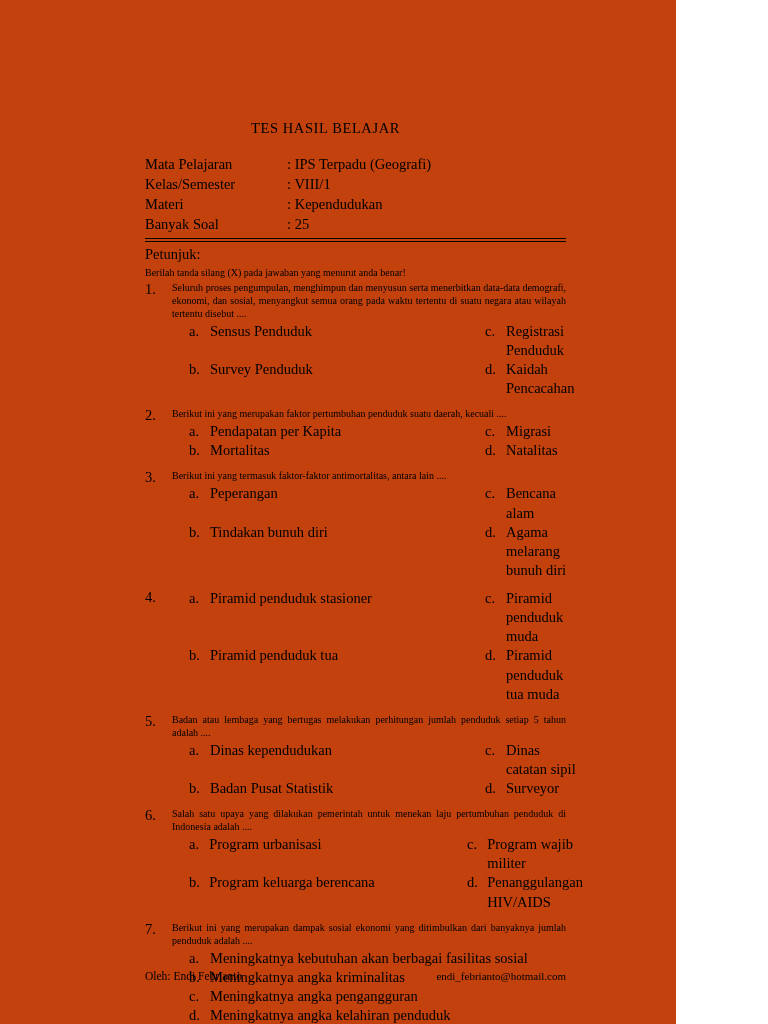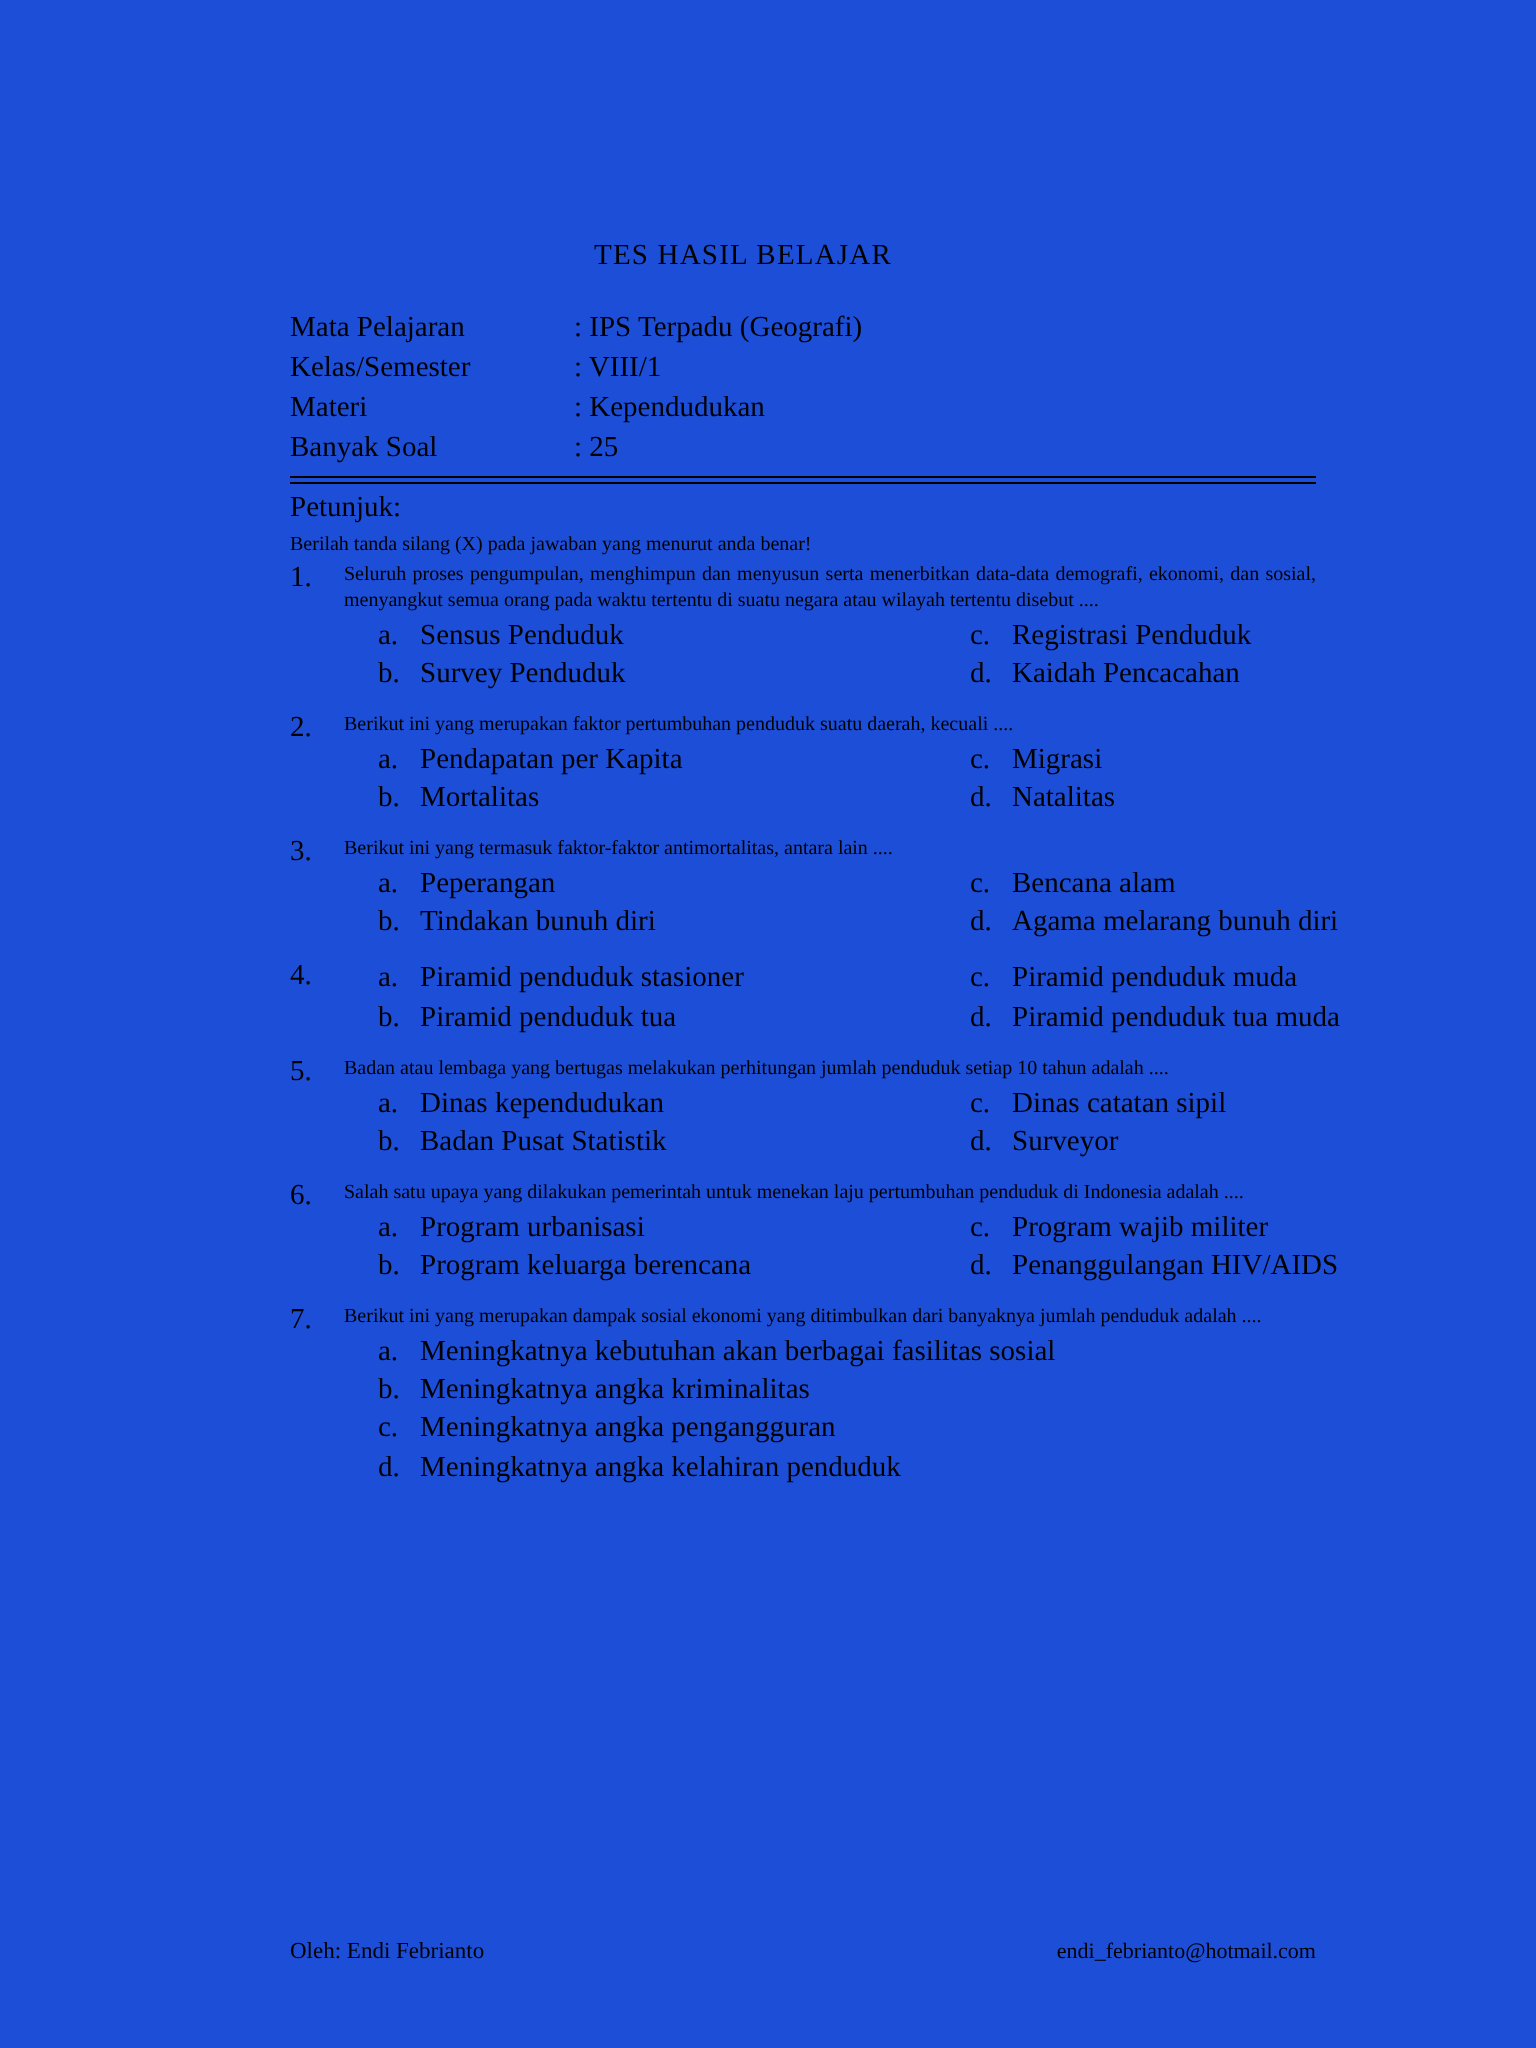--- a/index.html
+++ b/index.html
@@ -11,23 +11,23 @@
     width: 768px;
     height: 1024px;
     font-family: "Liberation Serif", serif;
     color: #000000;
     position: relative;
     overflow: hidden;
   }
   .page {
     position: absolute;
     left: 0; top: 0;
-    width: 768px;
+    width: 676px;
     height: 1024px;
-    background: #1d4ed8;
+    background: #c2410c;
     box-sizing: border-box;
     padding: 120px 110px 0 145px;
     font-family: Liberation Serif, serif;
   }
   .doc-title {
     text-align: center;
     font-size: 14.5px;
     letter-spacing: 0.6px;
     margin: 0 0 18px 0;
     font-weight: normal;
@@ -227,21 +227,21 @@
             <td class="opt-col-a opt-text">Piramid penduduk tua</td>
             <td class="opt-letter">d.</td>
             <td class="opt-text">Piramid penduduk tua muda</td>
           </tr>
         </tbody>
       </table>
     </li>
 
     <li>
       <span class="qnum">5.</span>
-      <div class="qtext">Badan atau lembaga yang bertugas melakukan perhitungan jumlah penduduk setiap 10 tahun adalah ....</div>
+      <div class="qtext">Badan atau lembaga yang bertugas melakukan perhitungan jumlah penduduk setiap 5 tahun adalah ....</div>
       <table class="options">
         <tbody>
           <tr>
             <td class="opt-letter">a.</td>
             <td class="opt-col-a opt-text">Dinas kependudukan</td>
             <td class="opt-letter">c.</td>
             <td class="opt-text">Dinas catatan sipil</td>
           </tr>
           <tr>
             <td class="opt-letter">b.</td>

